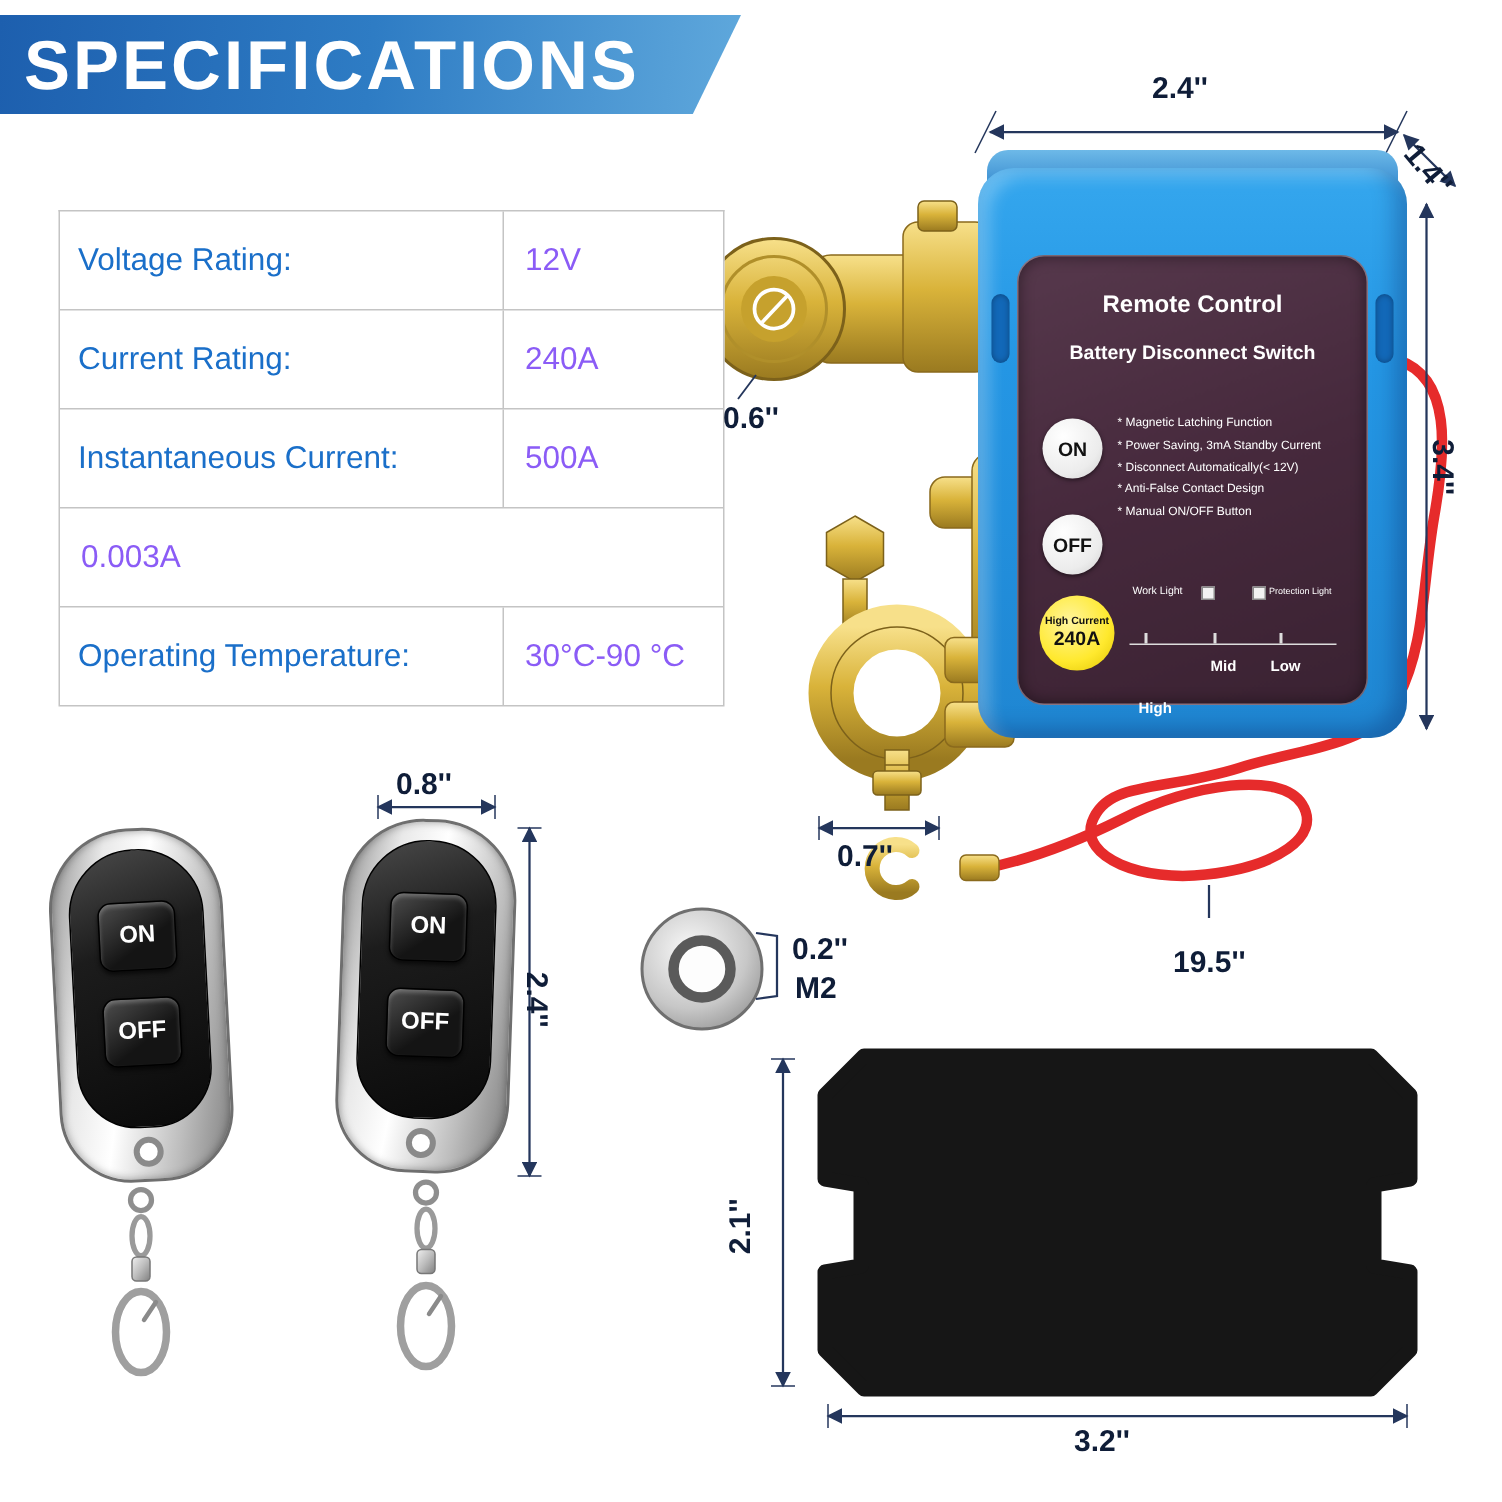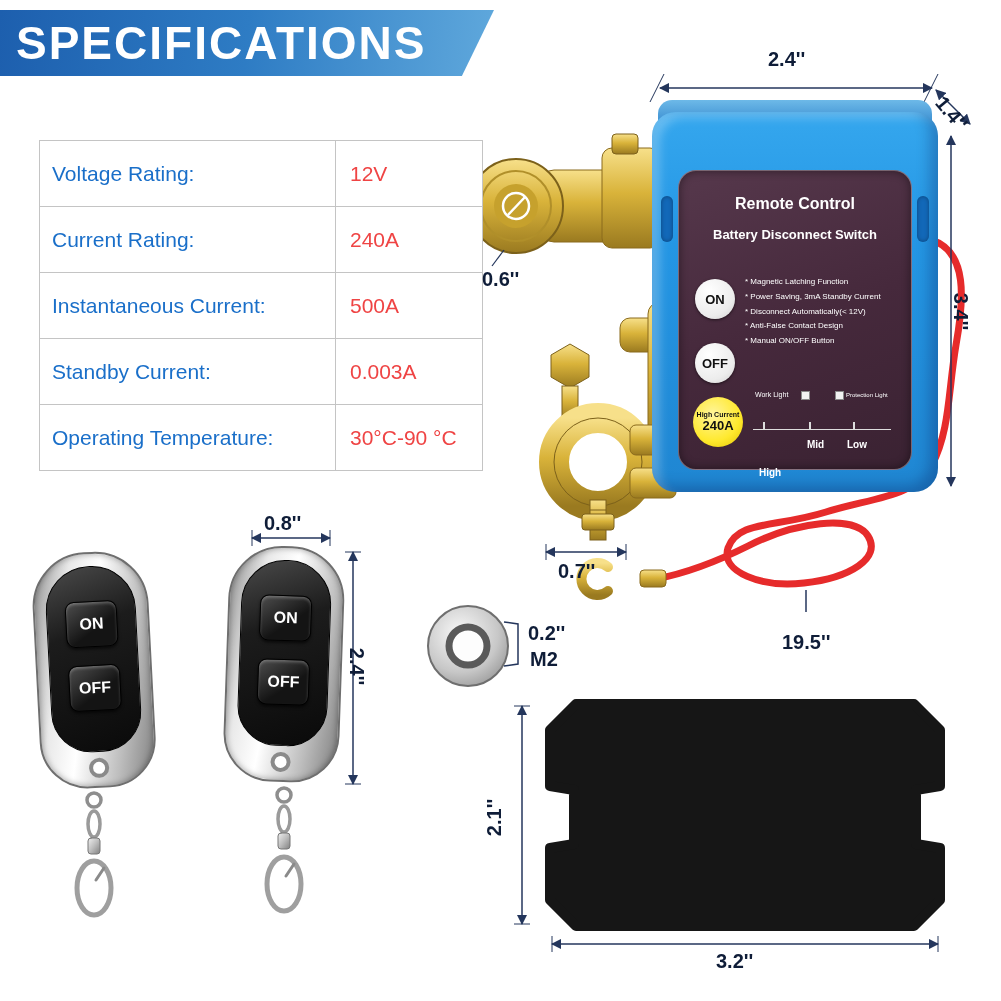--- a/index.html
+++ b/index.html
@@ -11,21 +11,21 @@
           background:linear-gradient(95deg,#1d5fae 0%,#2e7cc4 50%,#5fa8dc 100%);
           clip-path:polygon(0 0,100% 0,93.5% 100%,0 100%);}
   #banner-title{line-height:66px;padding-left:16px;font-size:46px;font-weight:bold;
           color:#ffffff;letter-spacing:2px;white-space:nowrap;}
 
   
   #spec-table{position:absolute;left:22px;top:140px;width:442px;border:1px solid #c4c4c4;border-bottom:none;background:#fff;margin-left:17px;}
   .spec-row{display:flex;height:65px;border-bottom:1px solid #c4c4c4;}
   .spec-label{width:283px;border-right:1px solid #c4c4c4;display:flex;align-items:center;
           padding-left:12px;color:#1a6fc9;font-size:21px;font-weight:500;}
-  .spec-value{flex:1;display:flex;align-items:center;padding-left:14px;color:#ef4444;font-size:21px;}
+  .spec-value{flex:1;display:flex;align-items:center;padding-left:14px;color:#8b5cf6;font-size:21px;}
 
   
   #device-top{position:absolute;left:658px;top:100px;width:274px;height:38px;border-radius:14px;
           background:linear-gradient(180deg,#6db9e8,#1a72c2);}
   #device-body{position:absolute;left:652px;top:112px;width:286px;height:380px;border-radius:24px;
           background:linear-gradient(180deg,#35a7ee 0%,#2496e4 35%,#1f86d2 100%);
           box-shadow:inset -8px -6px 14px rgba(0,0,60,.25),inset 8px 6px 10px rgba(255,255,255,.25);}
   .grip{position:absolute;width:12px;height:46px;border-radius:6px;background:#1268b8;
           box-shadow:inset 0 0 4px rgba(0,0,0,.35);}
   #device-panel{position:absolute;left:678px;top:170px;width:232px;height:298px;border-radius:18px;
@@ -201,21 +201,20 @@
     </div>
     <div class="spec-row">
       <div class="spec-label">Current Rating:</div>
       <div class="spec-value">240A</div>
     </div>
     <div class="spec-row">
       <div class="spec-label">Instantaneous Current:</div>
       <div class="spec-value">500A</div>
     </div>
     <div class="spec-row">
-      <div class="spec-label">Standby Current:</div>
       <div class="spec-value">0.003A</div>
     </div>
     <div class="spec-row">
       <div class="spec-label">Operating Temperature:</div>
       <div class="spec-value">30°C-90 °C</div>
     </div>
   </div>
 
   <div id="device-top"></div>
   <div id="device-body"></div>

